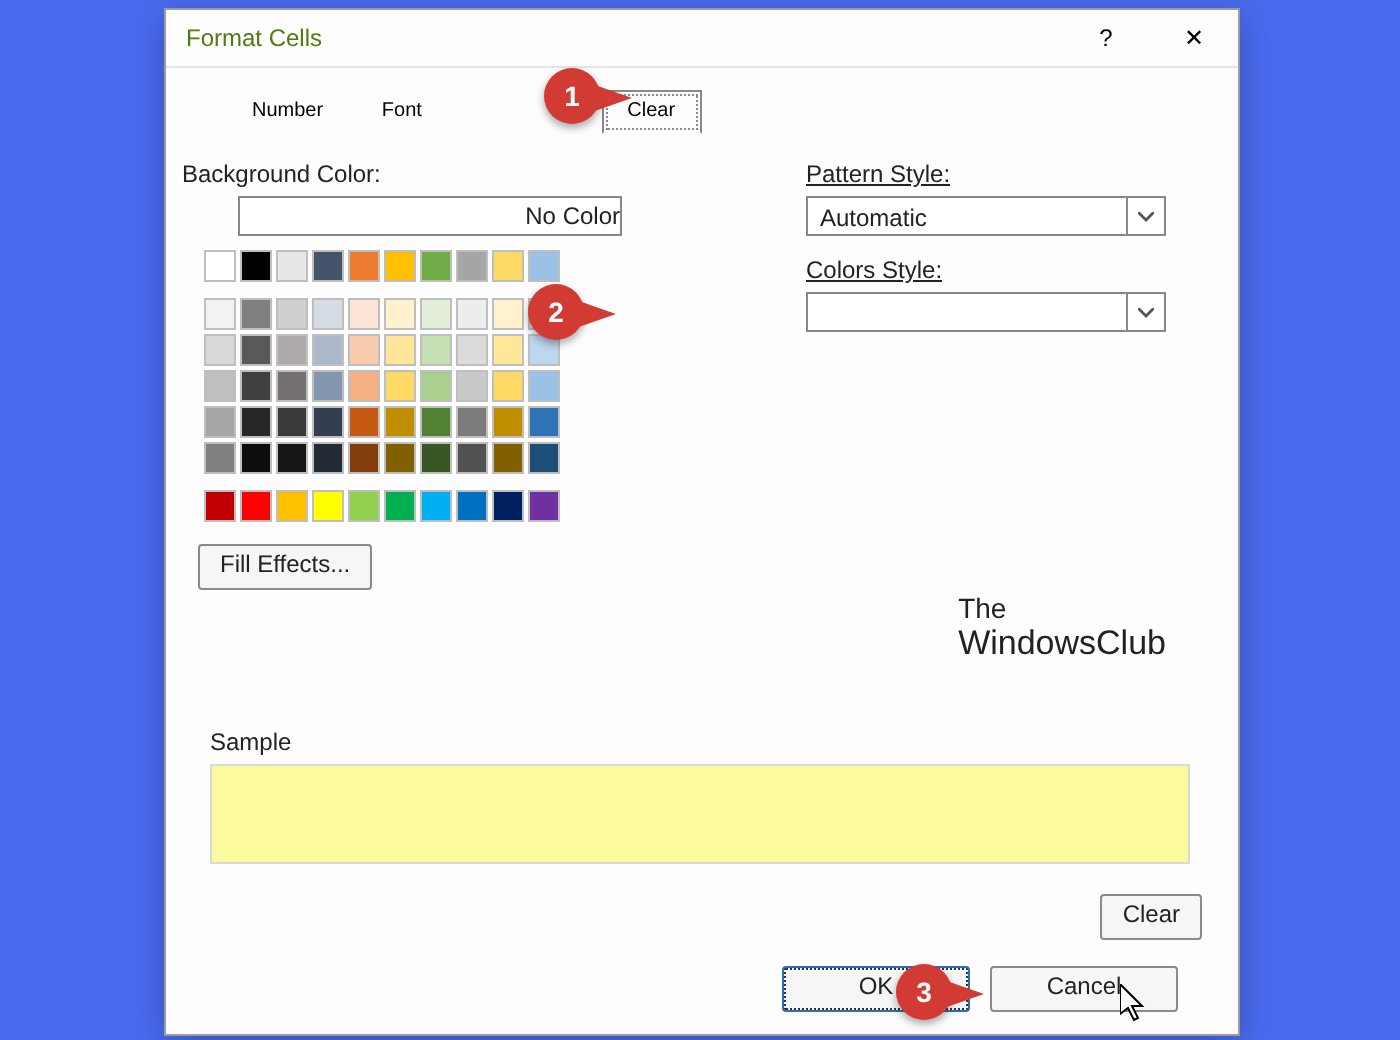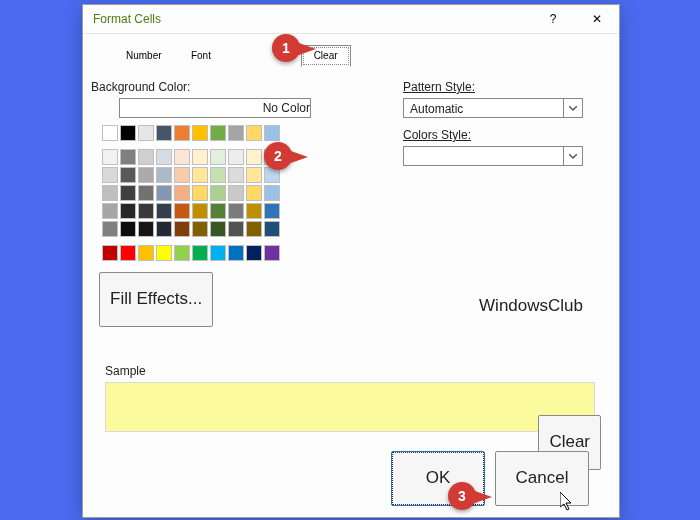--- a/index.html
+++ b/index.html
@@ -15,21 +15,21 @@
   .tab.active{border:1px solid #888;border-bottom:1px solid #fdfdfd;background:#fdfdfd;outline:1px dotted #888;outline-offset:-3px}
   .section-label{font-size:12px;color:#222;margin:0 0 4px 0;text-decoration:underline}
   .section-label.noline{text-decoration:none}
   .left-col{position:absolute;left:8px;top:46px;width:290px}
   .right-col{position:absolute;left:320px;top:46px;width:200px}
   .no-color-btn{width:190px;height:18px;border:1px solid #888;background:#fff;text-align:right;line-height:18px;margin:2px 0 6px 28px;font-size:12px}
   .swatches{width:190px;margin-left:10px}
   .sw-row{display:flex}
   .sw{width:16px;height:16px;margin:1px;border:1px solid #bfbfbf;box-sizing:border-box}
   .sw-gap{height:6px}
-  .btn{display:inline-block;height:21px;line-height:19px;padding:16px 10px;border:1px solid #8a8a8a;background:#f6f6f6;font-size:17px;border-radius:2px}
+  .btn{display:inline-block;height:21px;line-height:19px;padding:0 10px;border:1px solid #8a8a8a;background:#f6f6f6;font-size:12px;border-radius:2px}
   .btn-row{margin-top:10px;margin-left:8px;display:flex;gap:8px}
   .dd{width:180px;height:20px;border:1px solid #888;background:#fff;position:relative;font-size:12px;line-height:20px;padding-left:6px;box-sizing:border-box;margin-bottom:10px}
   .dd .chev{position:absolute;right:0;top:0;width:18px;height:100%;border-left:1px solid #888;display:flex;align-items:center;justify-content:center}
   .logo{position:absolute;right:36px;top:262px;font-weight:500;color:#222;text-align:left;line-height:1.15}
   .logo .l1{font-size:14px}
   .logo .l2{font-size:17px}
   .sample-box{position:absolute;left:22px;top:330px;width:490px}
   .sample-inner{height:48px;border:1px solid #d9d9d9;background:#fbfb9d;margin-top:4px}
   .bottom-btns{position:absolute;right:30px;bottom:12px;display:flex;gap:10px}
   .bottom-btns .btn{min-width:72px;text-align:center}
@@ -175,20 +175,21 @@
         <span></span>
         <span class="chev">
             <svg width="8" height="5">
               <polyline points="0,0 4,4 8,0" fill="none" stroke="#555" stroke-width="1.4"></polyline>
             </svg>
           </span>
       </div>
     </div>
 
     <div class="logo">
+      <div class="l1">The</div>
       <div class="l2">WindowsClub</div>
     </div>
 
     <div class="sample-box">
       <div class="section-label noline">Sample</div>
       <div class="sample-inner"></div>
     </div>
 
     <div class="clear-btn">
       <span class="btn">Clear</span>

